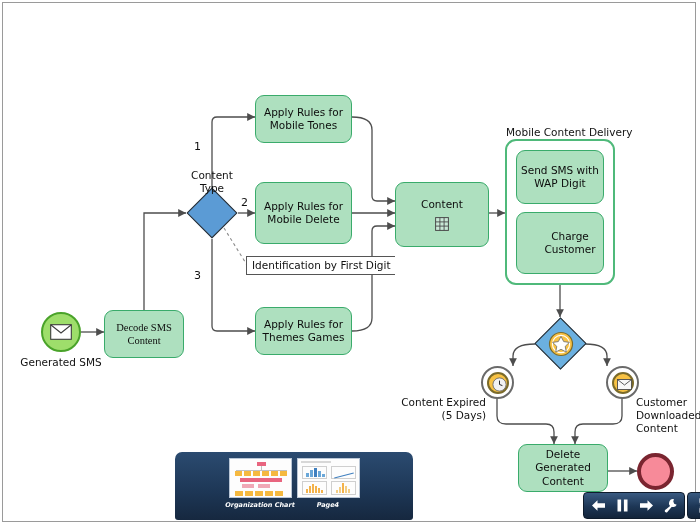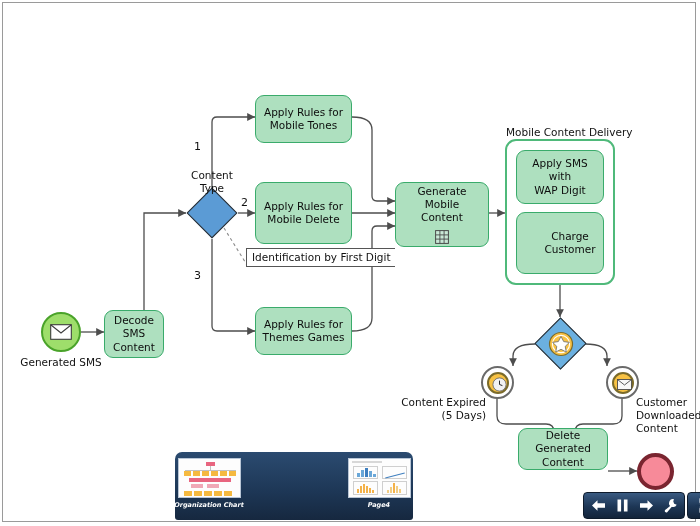--- a/index.html
+++ b/index.html
@@ -134,21 +134,21 @@
     position: absolute;
     left: 175px;
     top: 452px;
     width: 238px;
     height: 68px;
     background: linear-gradient(180deg, #2b4b70 0%, #1d3655 60%, #16283f 100%);
     border-radius: 7px 7px 3px 3px;
     box-sizing: border-box;
     display: flex;
     align-items: flex-start;
-    justify-content: space-between;
+    justify-content: center;
     padding-top: 6px;
   }
   .thumb {
     width: 68px;
     display: flex;
     flex-direction: column;
     align-items: center;
   }
   .thumb-img {
     width: 63px;
@@ -252,76 +252,75 @@
   </svg>
 
   <div class="event start-event" style="left:41px; top:312px; width:40px; height:40px;">
     <svg width="22" height="16" viewBox="0 0 22 16">
       <rect x="0.7" y="0.7" width="20.6" height="14.6" fill="#ffffff" stroke="#3d3d3d" stroke-width="1.1"></rect>
       <path d="M0.7,0.7 L11,9 L21.3,0.7" fill="none" stroke="#3d3d3d" stroke-width="1.1"></path>
     </svg>
   </div>
   <div class="lab center" style="left:11px; top:356px; width:100px;">Generated SMS</div>
 
-  <div class="task" style="left:104px; top:310px; width:60px; height:48px;">
+  <div class="task" style="left:104px; top:310px; width:80px; height:48px;font-family:Liberation Serif, serif;">
     <span class="lbl">Decode SMS</span>
     <span class="lbl">Content</span>
   </div>
 
   <div class="task" style="left:255px; top:95px; width:97px; height:48px;">
     <span class="lbl">Apply Rules for</span>
     <span class="lbl">Mobile Tones</span>
   </div>
 
   <div class="task" style="left:255px; top:182px; width:97px; height:62px;">
     <span class="lbl">Apply Rules for</span>
     <span class="lbl">Mobile Delete</span>
   </div>
 
   <div class="task" style="left:255px; top:307px; width:97px; height:48px;">
     <span class="lbl">Apply Rules for</span>
     <span class="lbl">Themes Games</span>
   </div>
 
   <div class="task" style="left:395px; top:182px; width:94px; height:65px;">
-    <span class="lbl">Generate Mobile</span>
     <span class="lbl">Content</span>
     <span style="margin-top:6px;">
       <svg width="14" height="14" viewBox="0 0 14 14">
         <rect x="0.6" y="0.6" width="12.8" height="12.8" fill="#c9e8d6" stroke="#4a4a4a" stroke-width="1"></rect>
         <line x1="4.9" y1="0.6" x2="4.9" y2="13.4" stroke="#4a4a4a" stroke-width="0.9"></line>
         <line x1="9.1" y1="0.6" x2="9.1" y2="13.4" stroke="#4a4a4a" stroke-width="0.9"></line>
         <line x1="0.6" y1="4.9" x2="13.4" y2="4.9" stroke="#4a4a4a" stroke-width="0.9"></line>
         <line x1="0.6" y1="9.1" x2="13.4" y2="9.1" stroke="#4a4a4a" stroke-width="0.9"></line>
       </svg>
     </span>
   </div>
 
   <div class="subproc-title" style="left:506px; top:126px; width:140px;">Mobile Content Delivery</div>
   <div class="subproc" style="left:505px; top:139px; width:110px; height:146px;">
   </div>
   <div class="task" style="left:516px; top:150px; width:88px; height:54px;">
-    <span class="lbl">Apply SMS with</span>
+    <span class="lbl">Send SMS with</span>
     <span class="lbl">WAP Digit</span>
   </div>
   <div class="task" style="left:516px; top:212px; width:88px; height:62px;padding-left:24px;">
     <span class="lbl">Charge</span>
     <span class="lbl">Customer</span>
   </div>
 
   <div class="gw-wrap" style="left:194px; top:195px; width:36px; height:36px;">
     <div class="gateway" style="left:0; top:0; width:36px; height:36px;"></div>
   </div>
   <div class="lab center" style="left:166px; top:169px; width:92px;">Content<br>Type</div>
 
   <div class="seq-num" style="left:194px; top:140px;">1</div>
   <div class="seq-num" style="left:241px; top:196px;">2</div>
   <div class="seq-num" style="left:194px; top:269px;">3</div>
 
-  <div class="annotation" style="left:246px; top:248px;">Identification by First Digit</div>
+  <div class="annotation" style="left:246px; top:256px;">Identification by First Digit</div>
 
   <div class="gw-wrap" style="left:542px; top:325px; width:37px; height:37px;">
     <div class="gateway" style="left:0; top:0; width:37px; height:37px; background:#6bb0e0;"></div>
     <svg width="26" height="26" viewBox="0 0 26 26" style="position:absolute; left:5.5px; top:5.5px;">
       <circle cx="13" cy="13" r="11.5" fill="#f8c243" stroke="#7a6a2a" stroke-width="1.2"></circle>
       <circle cx="13" cy="13" r="8.6" fill="none" stroke="#ffffff" stroke-width="1.1"></circle>
       <path d="M13,5.4 L15.7,10.6 L21.4,11.4 L17.2,15.4 L18.3,21.1 L13,18.3 L7.7,21.1 L8.8,15.4 L4.6,11.4 L10.3,10.6 Z" fill="#ffffff" stroke="#6a6a6a" stroke-width="0.8"></path>
     </svg>
   </div>
 
@@ -337,21 +336,21 @@
 
   <div class="event inter-event" style="left:606px; top:366px; width:33px; height:33px;">
     <div class="inter-inner" style="left:3.5px; top:3.5px; width:22px; height:22px;"></div>
     <svg width="15" height="11" viewBox="0 0 15 11" style="position:absolute;left:9px;top:11px;">
       <rect x="0.5" y="0.5" width="14" height="10" fill="#f7f7f7" stroke="#4a4a4a" stroke-width="0.9"></rect>
       <path d="M0.5,0.5 L7.5,6 L14.5,0.5" fill="none" stroke="#4a4a4a" stroke-width="0.9"></path>
     </svg>
   </div>
   <div class="lab" style="left:636px; top:396px; width:70px;">Customer<br>Downloaded<br>Content</div>
 
-  <div class="task" style="left:518px; top:428px; width:90px; height:42px;">
+  <div class="task" style="left:518px; top:444px; width:90px; height:48px;">
     <span class="lbl">Delete Generated</span>
     <span class="lbl">Content</span>
   </div>
   <div class="event end-event" style="left:637px; top:453px; width:37px; height:37px;"></div>
 
   <div id="thumbbar">
 
     <div class="thumb">
       <div class="thumb-img">
         <div class="tn" style="left:27px;top:3px;width:9px;height:4px;background:#e8657f;"></div>

